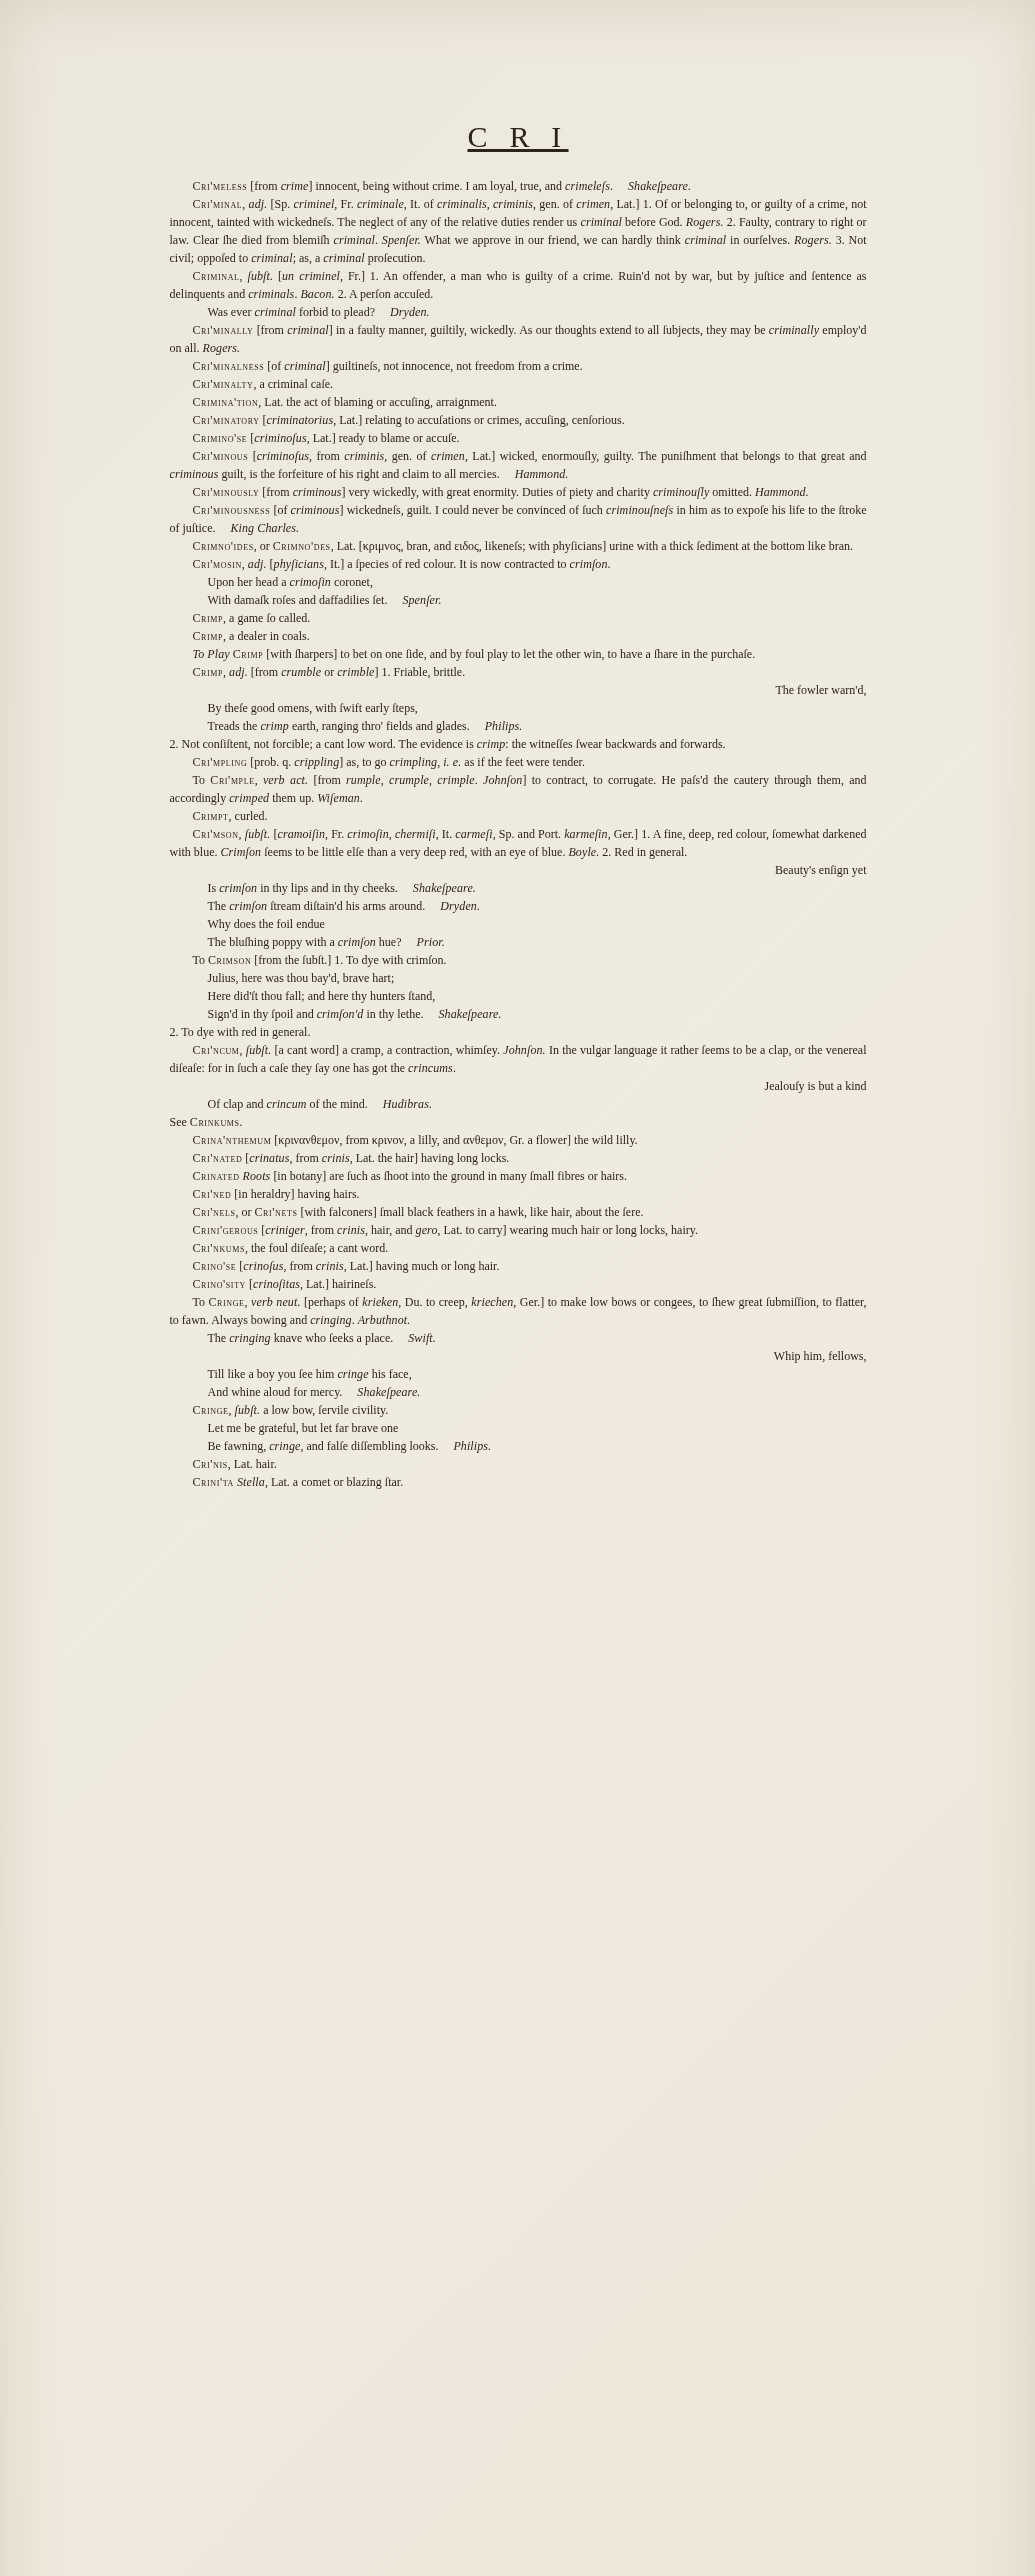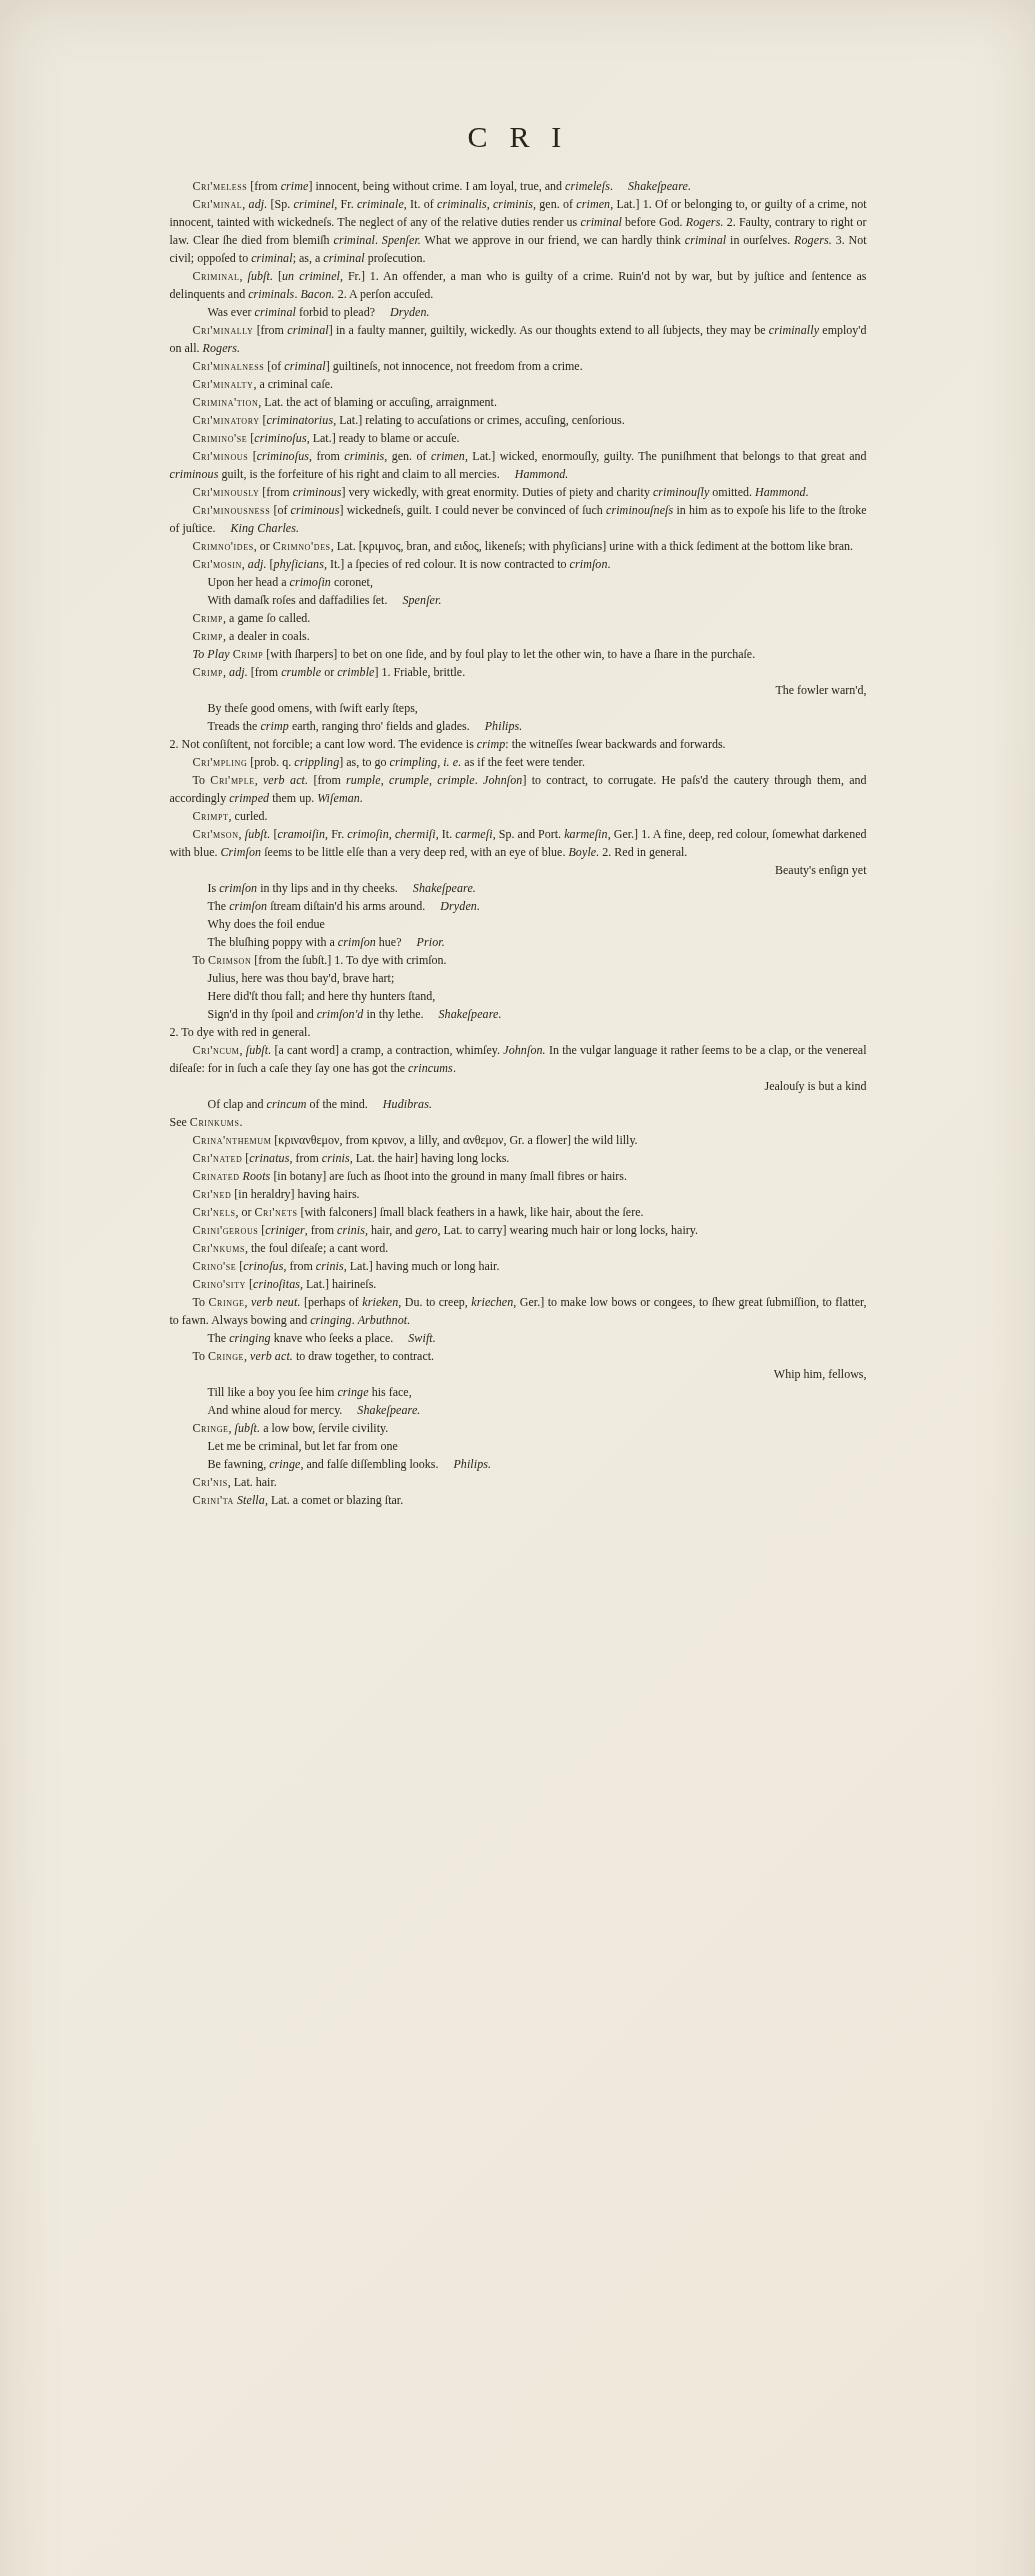--- a/index.html
+++ b/index.html
@@ -13,20 +13,21 @@
     font-family: "Liberation Serif", "DejaVu Serif", serif;
     box-shadow: inset 0 0 62px rgba(120,105,80,0.18);
     overflow: hidden;
   }
   .header {
     padding-top: 120px;
     text-align: center;
     font-size: 30px;
     letter-spacing: 7.2px;
     font-weight: 500;
+    text-decoration: underline;
   }
   .text-block {
     width: 697px;
     margin: 23px auto 0 auto;
     font-size: 12px;
     line-height: 18px;
   }
   .ln { margin: 0; }
   .p  { text-indent: 23px; text-align: justify; }
   .c  { text-indent: 0; text-align: justify; }
@@ -88,24 +89,23 @@
       <div class="ln p"><span class="hw">Cri'nated</span> [<i>crinatus</i>, from <i>crinis</i>, Lat. the hair] having long locks.</div>
       <div class="ln p"><span class="hw">Crinated</span> <i>Roots</i> [in botany] are ſuch as ſhoot into the ground in many ſmall fibres or hairs.</div>
       <div class="ln p"><span class="hw">Cri'ned</span> [in heraldry] having hairs.</div>
       <div class="ln p"><span class="hw">Cri'nels</span>, or <span class="hw">Cri'nets</span> [with falconers] ſmall black feathers in a hawk, like hair, about the ſere.</div>
       <div class="ln p"><span class="hw">Crini'gerous</span> [<i>criniger</i>, from <i>crinis</i>, hair, and <i>gero</i>, Lat. to carry] wearing much hair or long locks, hairy.</div>
       <div class="ln p"><span class="hw">Cri'nkums</span>, the foul diſeaſe; a cant word.</div>
       <div class="ln p"><span class="hw">Crino'se</span> [<i>crinoſus</i>, from <i>crinis</i>, Lat.] having much or long hair.</div>
       <div class="ln p"><span class="hw">Crino'sity</span> [<i>crinoſitas</i>, Lat.] hairineſs.</div>
       <div class="ln p">To <span class="hw">Cringe</span>, <i>verb neut.</i> [perhaps of <i>krieken</i>, Du. to creep, <i>kriechen</i>, Ger.] to make low bows or congees, to ſhew great ſubmiſſion, to flatter, to fawn. Always bowing and <i>cringing</i>. <i>Arbuthnot.</i></div>
       <div class="ln q">The <i>cringing</i> knave who ſeeks a place.  <i>Swift.</i></div>
-      <div class="ln p">To <span class="hw">Cringe</span>, <i>verb act.</i> to draw together, to contract.</div>
       <div class="ln q2">Whip him, fellows,</div>
       <div class="ln q">Till like a boy you ſee him <i>cringe</i> his face,</div>
       <div class="ln q">And whine aloud for mercy.  <i>Shakeſpeare.</i></div>
       <div class="ln p"><span class="hw">Cringe</span>, <i>ſubſt.</i> a low bow, ſervile civility.</div>
-      <div class="ln q">Let me be criminal, but let far from one</div>
+      <div class="ln q">Let me be grateful, but let far brave one</div>
       <div class="ln q">Be fawning, <i>cringe</i>, and falſe diſſembling looks.  <i>Philips.</i></div>
       <div class="ln p"><span class="hw">Cri'nis</span>, Lat. hair.</div>
       <div class="ln p"><span class="hw">Crini'ta</span> <i>Stella</i>, Lat. a comet or blazing ſtar.</div>
     </div>
 </div>
 
 
 </body></html>

